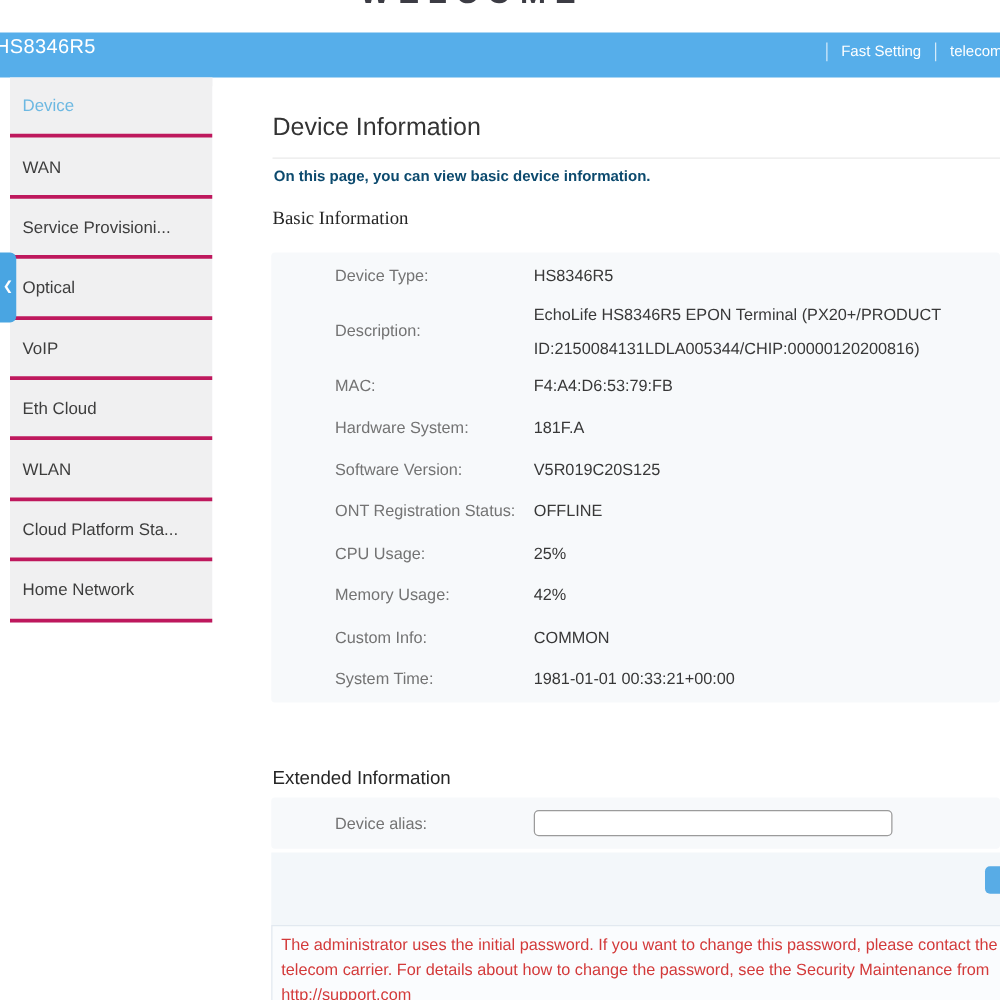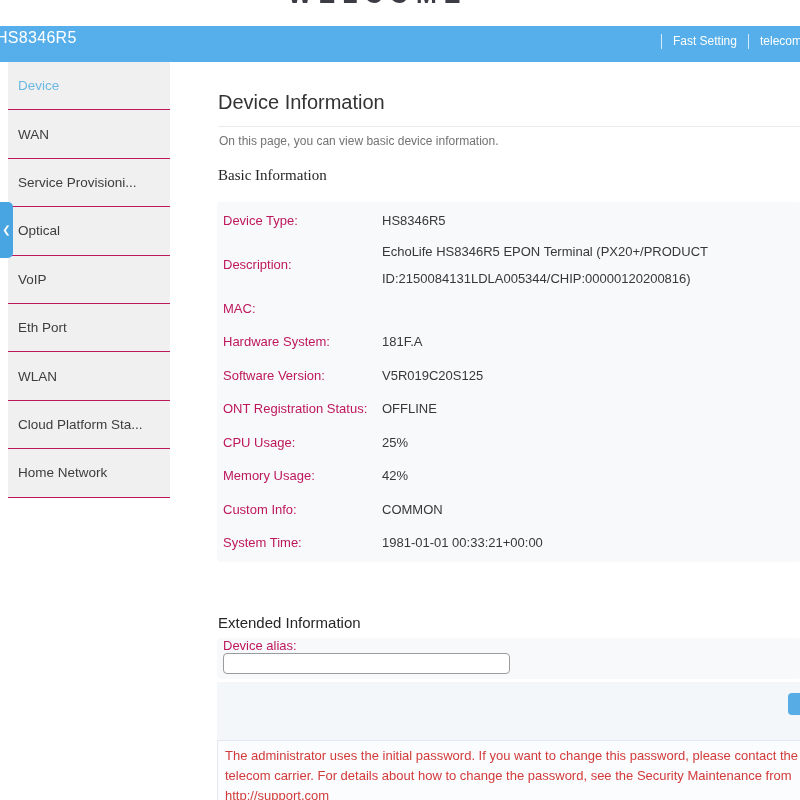--- a/index.html
+++ b/index.html
@@ -34,53 +34,53 @@
 
   
   .sidebar {
     position: absolute; left: 8px; top: 62px; width: 162px;
     background: #f0f0f1;
   }
   .side-item {
     box-sizing: border-box; height: 48.4px;
     display: flex; align-items: center; padding-left: 10px;
     font-size: 13.5px; color: #3d3d3d; cursor: pointer;
-    border-bottom: 1px solid #be185d;
+    border-bottom: 3px solid #be185d;
   }
   .side-item.active { color: #6cb8e2; }
 
   .collapse-tab {
     position: absolute; left: 0; top: 202px; width: 13px; height: 56px;
     background: #49a5e2; border-radius: 0 5px 5px 0;
     display: flex; align-items: center; justify-content: center;
     cursor: pointer;
   }
   .collapse-tab .chev { color: #fff; font-size: 10px; line-height: 1; }
 
   
   .main { position: absolute; left: 170px; top: 69px; width: 630px; height: 757px; background: #fff; }
   .main-title { position: absolute; left: 48px; top: 22px; font-size: 20px; font-weight: 500; color: #333; }
   .title-divider { position: absolute; left: 48px; right: 0; top: 57px; height: 1px; background: #eaeaea; }
-  .subtitle { position: absolute; left: 49px; top: 65px; font-size: 12px; color: #737373; }
+  .subtitle { position: absolute; left: 49px; top: 65px; font-size: 12px; color: #0c4a6e; font-weight: bold; }
   .section-heading { position: absolute; left: 48px; font-size: 15px; font-weight: 500; color: #262626; }
   .basic-heading { top: 98px; font-family: Liberation Serif, serif; }
   .ext-heading { top: 545px; text-align: right; }
 
   .basic-box {
     position: absolute; left: 47px; right: 0; top: 133px;
     background: #f7f9fb; border-radius: 3px; padding: 2px 0;
   }
   .info-row { display: flex; align-items: center; min-height: 33.5px; padding-left: 6px; }
-  .info-label { flex: none; width: 159px; font-size: 13px; color: #be185d; }
+  .info-label { flex: none; width: 159px; font-size: 13px; color: #737373; margin-left: 45px; }
   .info-value { font-size: 13px; color: #383838; white-space: pre-line; line-height: 27px; }
 
   .ext-box {
     position: absolute; left: 47px; right: 0; top: 569px; height: 41px;
     background: #f7f9fb; border-radius: 3px;
-    display: flex; align-items: flex-start; padding-left: 6px; flex-direction: column;
+    display: flex; align-items: center; padding-left: 6px;
   }
   .alias-input {
     box-sizing: border-box; width: 287px; height: 21px;
     border: 1px solid #9b9b9b; border-radius: 4px; background: #fff;
     font-size: 12px; padding: 0 6px; outline: none;
     font-family: "Liberation Sans", sans-serif;
   }
 
   .bottom-band { position: absolute; left: 47px; right: 0; top: 613px; height: 125px; background: #f3f7fa; }
 
@@ -129,21 +129,21 @@
 
     <div class="side-item">
       <span>Optical</span>
     </div>
 
     <div class="side-item">
       <span>VoIP</span>
     </div>
 
     <div class="side-item">
-      <span>Eth Port</span>
+      <span>Eth Cloud</span>
     </div>
 
     <div class="side-item">
       <span>WLAN</span>
     </div>
 
     <div class="side-item">
       <span>Cloud Platform Sta...</span>
     </div>
 
@@ -171,20 +171,21 @@
       </div>
 
       <div class="info-row">
         <div class="info-label">Description:</div>
         <div class="info-value">EchoLife HS8346R5 EPON Terminal (PX20+/PRODUCT
 ID:2150084131LDLA005344/CHIP:00000120200816)</div>
       </div>
 
       <div class="info-row">
         <div class="info-label">MAC:</div>
+        <div class="info-value">F4:A4:D6:53:79:FB</div>
       </div>
 
       <div class="info-row">
         <div class="info-label">Hardware System:</div>
         <div class="info-value">181F.A</div>
       </div>
 
       <div class="info-row">
         <div class="info-label">Software Version:</div>
         <div class="info-value">V5R019C20S125</div>

